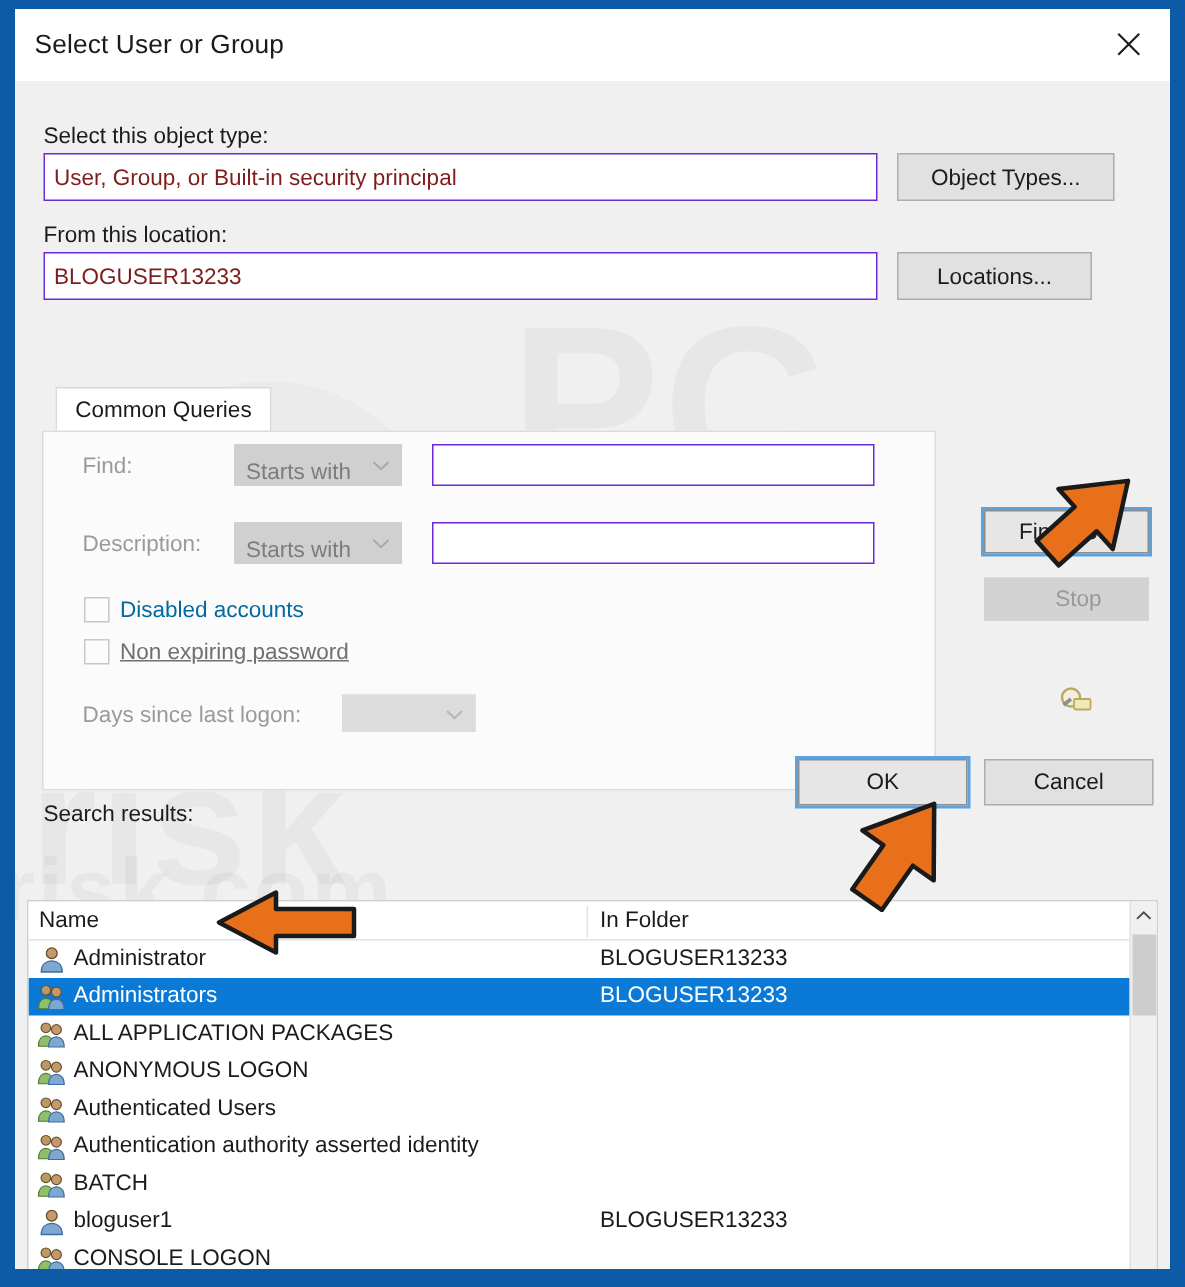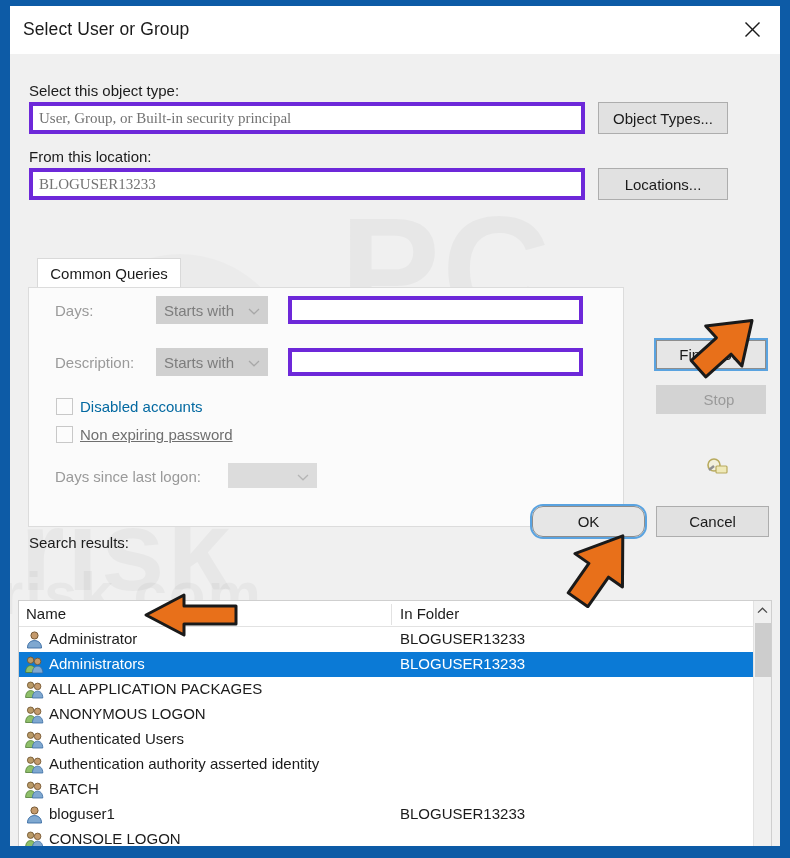--- a/index.html
+++ b/index.html
@@ -99,30 +99,29 @@
     color: #1b1b1b;
     white-space: nowrap;
   }
   .lbl-dim {
     color: #9a9a9a;
   }
 
   .txtbox {
     position: absolute;
     background: #ffffff;
-    border: 4px solid #6d28d9;
-    box-sizing: border-box;
-    font-size: 15px;
-    color: #737373;
+    border: 1px solid #6d28d9;
+    box-sizing: border-box;
+    font-size: 15px;
+    color: #7f1d1d;
     padding: 0 6px;
     display: flex;
     align-items: center;
     white-space: nowrap;
     overflow: hidden;
-    font-family: Liberation Serif, serif;
   }
 
   .btn {
     position: absolute;
     box-sizing: border-box;
     background: #e1e1e1;
     border: 1px solid #adadad;
     font-size: 15px;
     color: #1b1b1b;
     display: flex;
@@ -172,21 +171,21 @@
     box-sizing: border-box;
   }
   .combo {
     position: absolute;
     box-sizing: border-box;
     background: #d0d0d0;
     border: 1px solid #d0d0d0;
     font-size: 15px;
     color: #7d7d7d;
     display: flex;
-    align-items: center;
+    align-items: flex-end;
     padding-left: 7px;
     cursor: default;
     white-space: nowrap;
   }
   .combo .chev {
     position: absolute;
     right: 7px;
     top: 50%;
     transform: translateY(-50%);
   }
@@ -341,32 +340,32 @@
 
       <div class="watermark">
         <div class="wm-circ"></div>
         <div class="wm-text wm1">PC</div>
         <div class="wm-text wm2">risk</div>
         <div class="wm-text wm3">risk.com</div>
       </div>
 
       <div class="lbl" style="left:19px; top:28px;">Select this object type:</div>
       <div class="txtbox" style="left:19px; top:48px; width:556px; height:32px;">User, Group, or Built-in security principal</div>
-      <div class="btn" style="left:588px; top:48px; width:130px; height:32px;">Object Types...</div>
+      <div class="btn" style="left:588px; top:48px; width:145px; height:32px;">Object Types...</div>
 
       <div class="lbl" style="left:19px; top:94px;">From this location:</div>
       <div class="txtbox" style="left:19px; top:114px; width:556px; height:32px;">BLOGUSER13233</div>
       <div class="btn" style="left:588px; top:114px; width:130px; height:32px;">Locations...</div>
 
       <div class="tab">
         <span>Common Queries</span>
       </div>
       <div class="tabpanel"></div>
 
-      <div class="lbl lbl-dim" style="left:45px; top:248px;">Days:</div>
+      <div class="lbl lbl-dim" style="left:45px; top:248px;">Find:</div>
       <div class="combo" style="left:146px; top:242px; width:112px; height:28px;">
         <span>Starts with</span>
         <span class="chev">
           <svg width="12" height="8" viewBox="0 0 12 8">
               <path d="M1 1.5 L6 6.3 L11 1.5" fill="none" stroke="#a8a8a8" stroke-width="1.3"></path>
             </svg>
         </span>
       </div>
       <div class="txtbox" style="left:278px; top:242px; width:295px; height:28px;"></div>
 
@@ -401,21 +400,21 @@
       <div class="btn disabled" style="left:646px; top:331px; width:110px; height:29px;padding-left:16px;">Stop</div>
 
       <div class="magnifier">
         <svg width="26" height="26" viewBox="0 0 26 26">
           <circle cx="10" cy="10" r="6" fill="#f2f0dc" stroke="#b8aa5e" stroke-width="1.6"></circle>
           <rect x="12" y="11" width="11" height="7" rx="1" fill="#efe9b8" stroke="#b8aa5e" stroke-width="1.2"></rect>
           <line x1="5" y1="15" x2="10" y2="11" stroke="#8f8f8f" stroke-width="2.4"></line>
         </svg>
       </div>
 
-      <div class="btn focused" style="left:522px; top:452px; width:113px; height:31px;border-radius:11px;">OK</div>
+      <div class="btn focused" style="left:522px; top:452px; width:113px; height:31px;">OK</div>
       <div class="btn" style="left:646px; top:452px; width:113px; height:31px;">Cancel</div>
 
       <div class="lbl" style="left:19px; top:480px;">Search results:</div>
 
       <div class="listbox">
         <div class="list-head">
           <div class="hdr-name">Name</div>
           <div class="hdr-sep"></div>
           <div class="hdr-folder">In Folder</div>
         </div>

